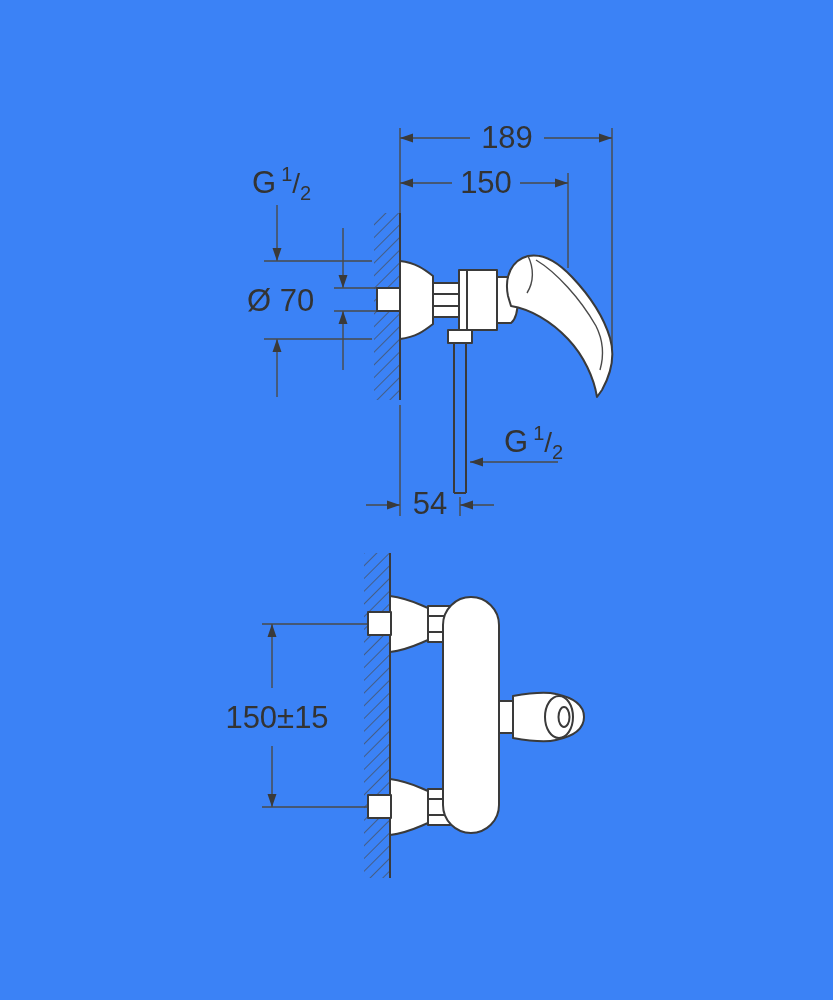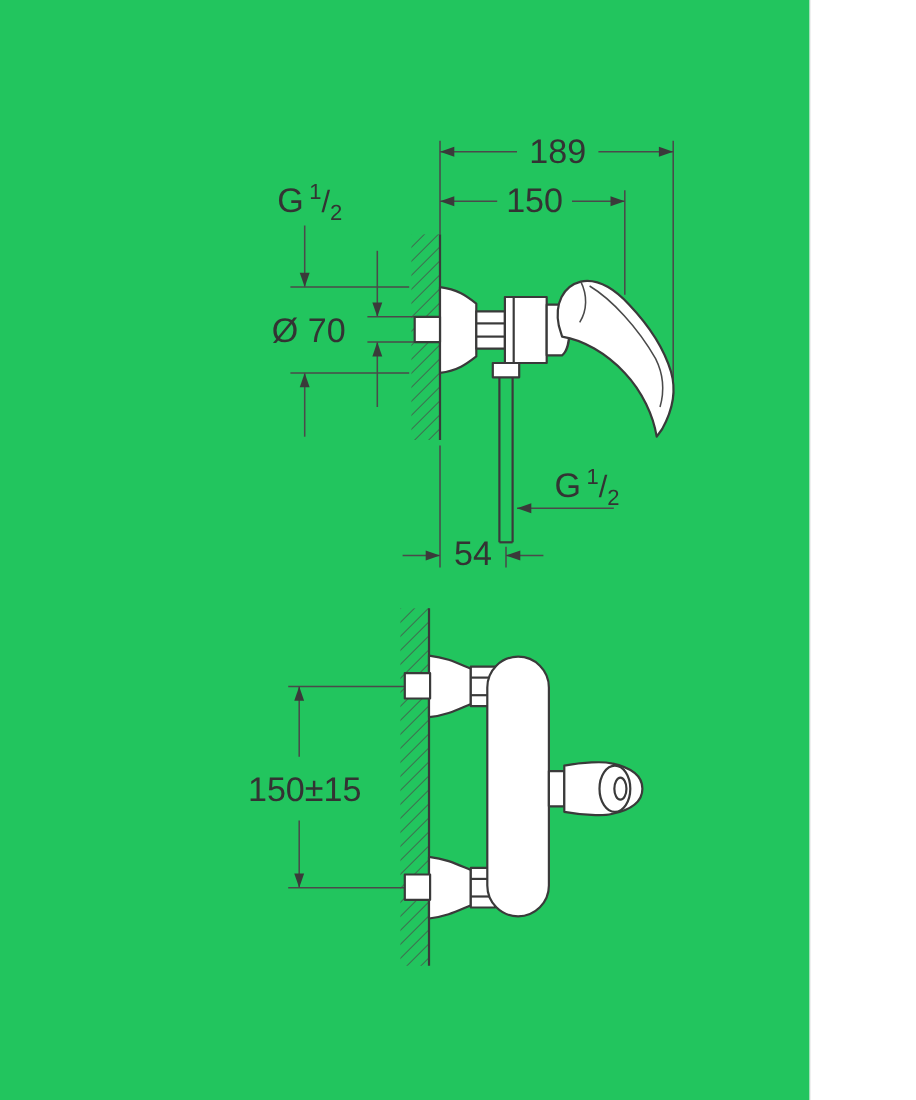--- a/index.html
+++ b/index.html
@@ -1,16 +1,16 @@
 <!DOCTYPE html>
 <html><head>
 <meta charset="utf-8">
 <style>
   html,body{margin:0;padding:0;background:#fff;}
-  .page{position:relative;width:736px;height:1000px;background:#22c55e;outline:1px solid #e8e8e8;font-family:"Liberation Sans",sans-serif;}
+  .page{position:relative;width:833px;height:1000px;background:#3b82f6;outline:1px solid #e8e8e8;font-family:"Liberation Sans",sans-serif;}
   svg{position:absolute;left:0;top:0;}
   .obj{fill:#ffffff;stroke:#3a3a3a;stroke-width:2;stroke-linejoin:round;}
   .objline{fill:none;stroke:#3a3a3a;stroke-width:2;stroke-linecap:butt;}
   .thin{fill:none;stroke:#4a4a4a;stroke-width:1.4;}
   .arrow{fill:#3a3a3a;stroke:none;}
   .dim-text{font-family:"Liberation Sans",sans-serif;font-size:31px;fill:#333333;}
   .dim-text-sm{font-family:"Liberation Sans",sans-serif;font-size:20px;fill:#333333;}
 </style>
 </head>
 <body>

